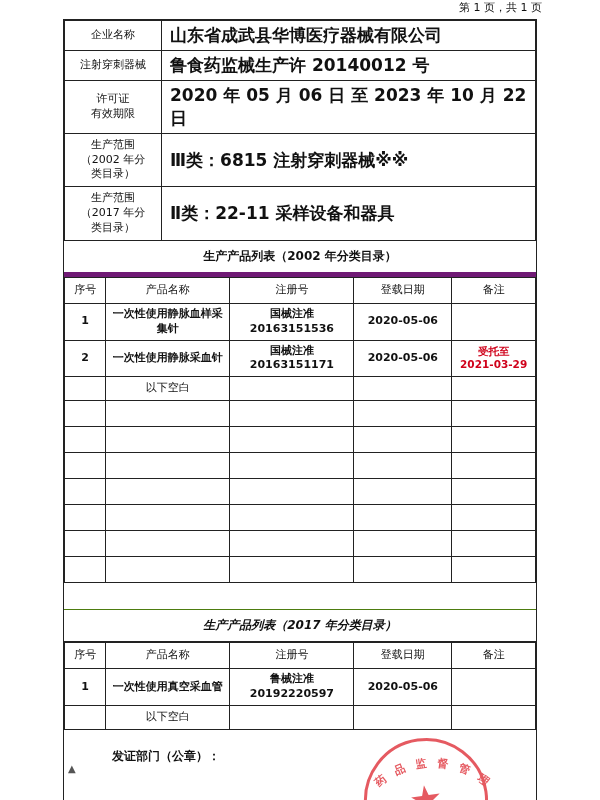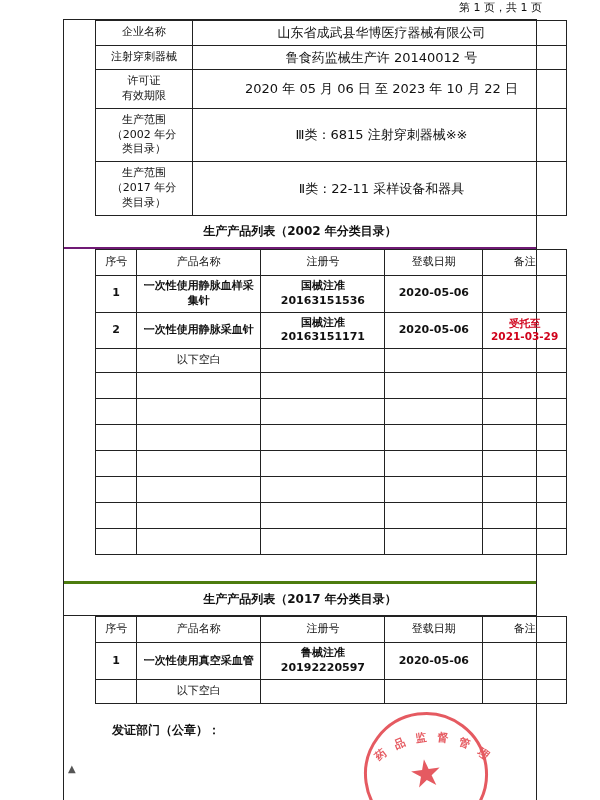--- a/index.html
+++ b/index.html
@@ -41,40 +41,39 @@
     margin: 0 auto;
     width: 474px;
     border: 1px solid #222;
     box-sizing: border-box;
     background: #fff;
   }
   table {
     border-collapse: collapse;
     width: 100%;
     table-layout: fixed;
-    margin-left: 31px;
   }
   td {
     border: 1px solid #222;
     font-size: 11px;
     padding: 3px 4px;
     vertical-align: middle;
     line-height: 1.35;
   }
   .lbl {
     text-align: center;
     width: 92px;
     font-size: 11px;
     padding: 4px 2px;
   }
   .val {
-    text-align: center;
+    text-align: left;
     padding-left: 8px;
-    font-weight: normal;
-    font-size: 13px;
+    font-weight: bold;
+    font-size: 17px;
   }
   .section-head {
     text-align: center;
     font-weight: bold;
     font-size: 12px;
     padding: 7px 0;
     border: none;
   }
   .list-table td {
     height: 17px;
@@ -193,21 +192,21 @@
       </tr>
       <tr>
         <td class="lbl" style="white-space:pre-line;">生产范围
 （2017 年分
 类目录）</td>
         <td class="val">Ⅱ类：22-11 采样设备和器具</td>
       </tr>
     </tbody>
       </table>
 
-    <div class="section-head" style="border-bottom:2px solid #701a75;">生产产品列表（2002 年分类目录）</div>
+    <div class="section-head" style="border-bottom:5px solid #701a75;">生产产品列表（2002 年分类目录）</div>
 
     <table class="list-table">
       <tbody>
           <tr>
         <td class="c-no hdr">序号</td>
         <td class="c-name hdr">产品名称</td>
         <td class="c-reg hdr">注册号</td>
         <td class="c-date hdr">登载日期</td>
         <td class="c-note hdr">备注</td>
       </tr>
@@ -282,21 +281,21 @@
             <td class="c-name"></td>
             <td class="c-reg"></td>
             <td class="c-date"></td>
             <td class="c-note"></td>
           </tr>
     </tbody>
       </table>
 
     <div style="height:26px;"></div>
 
-    <div class="section-head" style="border-top:3px solid #4d7c0f;border-bottom:1px solid #222;">生产产品列表（2017 年分类目录）</div>
+    <div class="section-head" style="border-top:1px solid #4d7c0f;border-bottom:1px solid #222;font-style:italic;">生产产品列表（2017 年分类目录）</div>
 
     <table class="list-table">
       <tbody>
           <tr>
         <td class="c-no hdr">序号</td>
         <td class="c-name hdr">产品名称</td>
         <td class="c-reg hdr">注册号</td>
         <td class="c-date hdr">登载日期</td>
         <td class="c-note hdr">备注</td>
       </tr>

